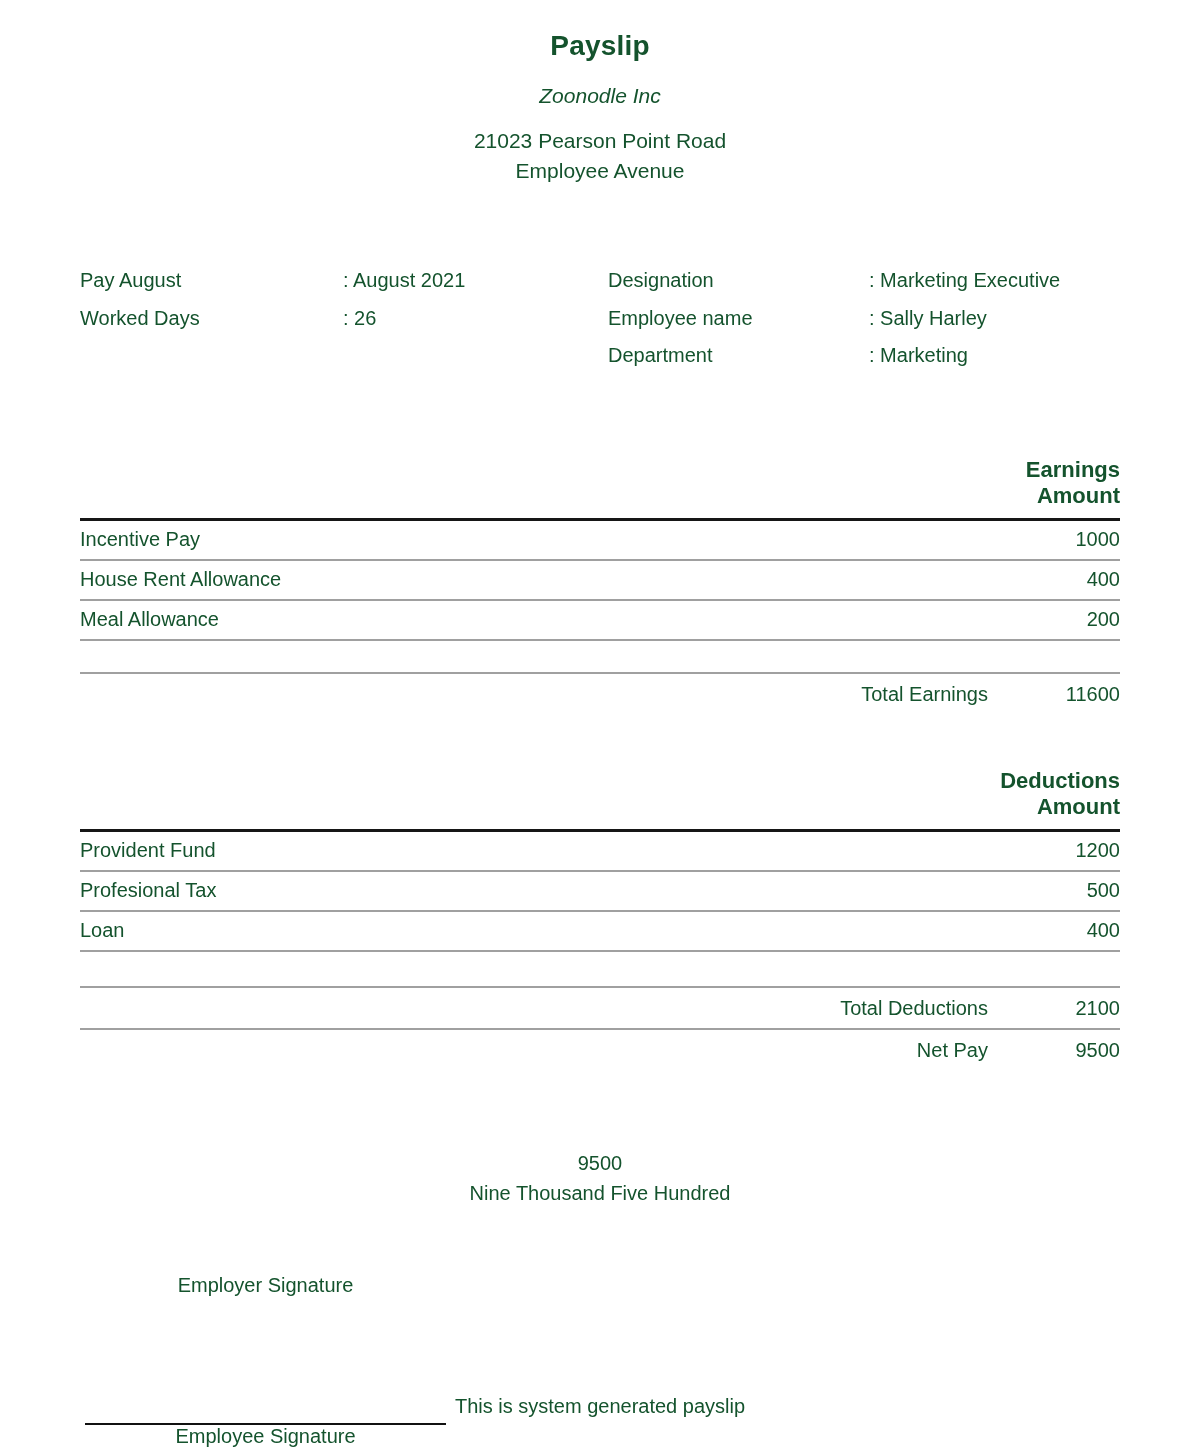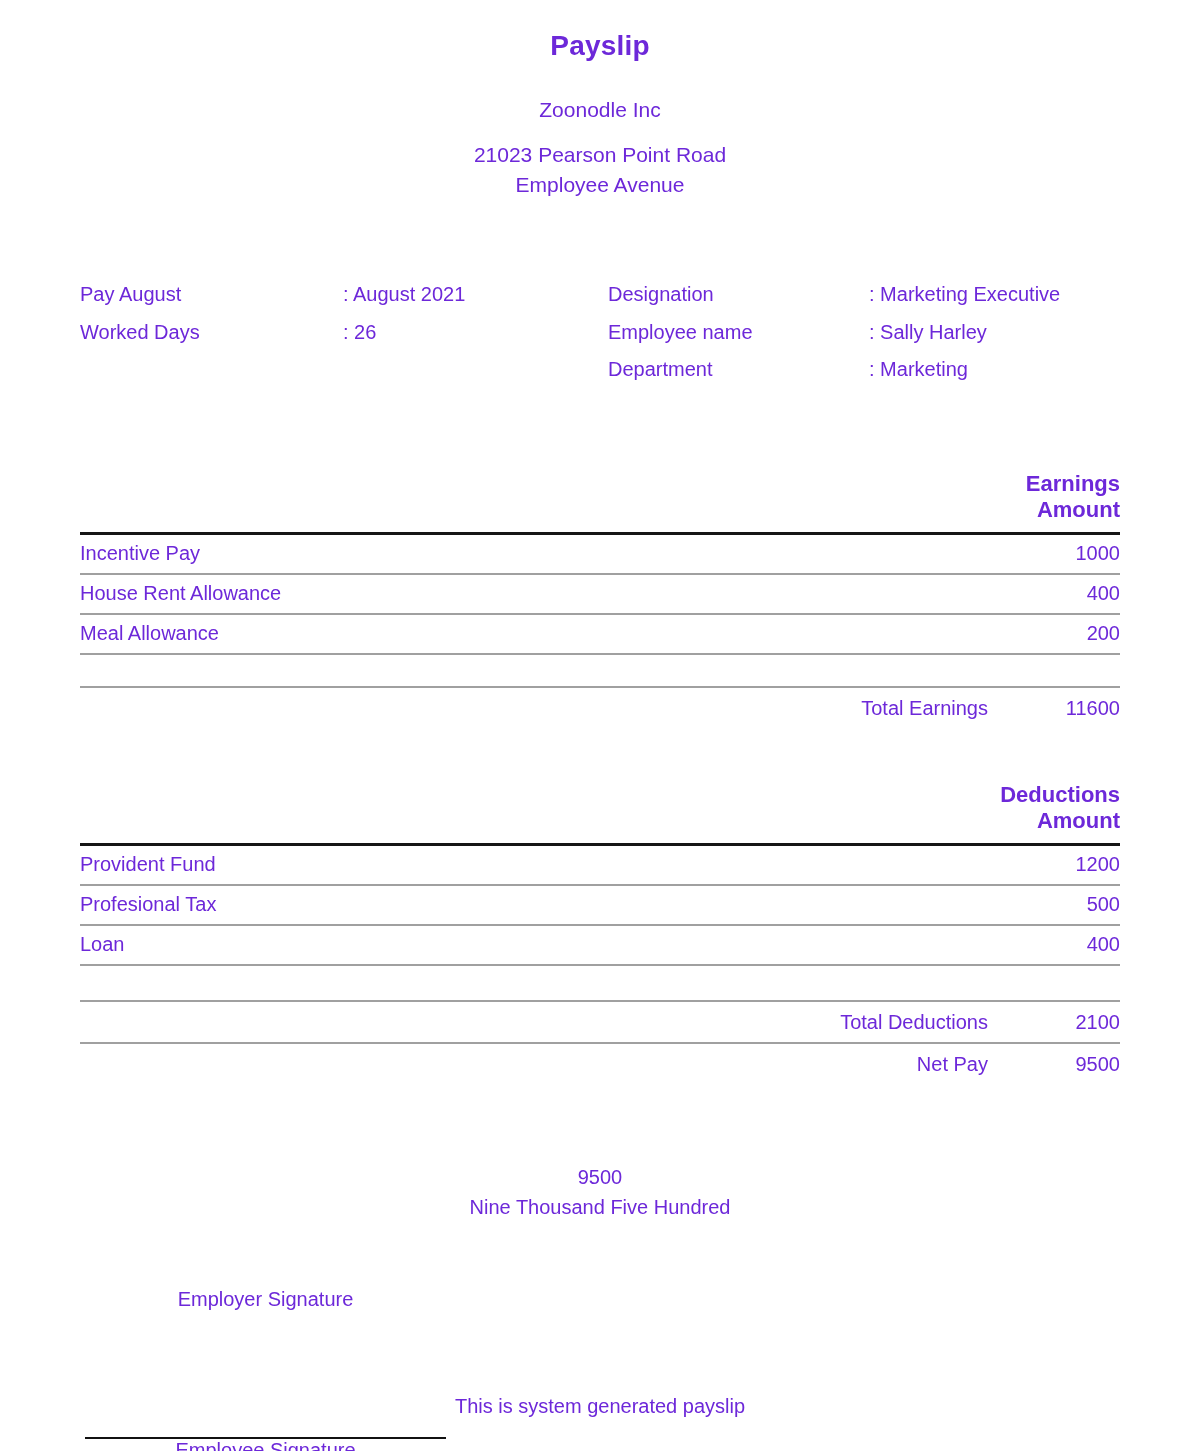--- a/index.html
+++ b/index.html
@@ -2,39 +2,40 @@
 <html><head>
 <meta charset="utf-8">
 <style>
   * { box-sizing: border-box; }
   html, body { margin: 0; padding: 0; background: #ffffff; }
   .page {
     width: 1200px;
     height: 1451px;
     margin: 0 auto;
     background: #ffffff;
-    color: #6d28d9;
+    color: #14532d;
     font-family: "Liberation Sans", sans-serif;
     padding: 28px 80px 0 80px;
     position: relative;
     overflow: hidden;
   }
 
   
   .doc-title {
     text-align: center;
     font-size: 28px;
     font-weight: bold;
     letter-spacing: 0.2px;
     margin: 2px 0 0 0;
   }
   .company-name {
     text-align: center;
     font-size: 21px;
-    margin-top: 36px;
+    margin-top: 22px;
+    font-style: italic;
   }
   .company-address {
     text-align: center;
     font-size: 21px;
     line-height: 30px;
     margin-top: 18px;
   }
 
   
   .info-grid {

